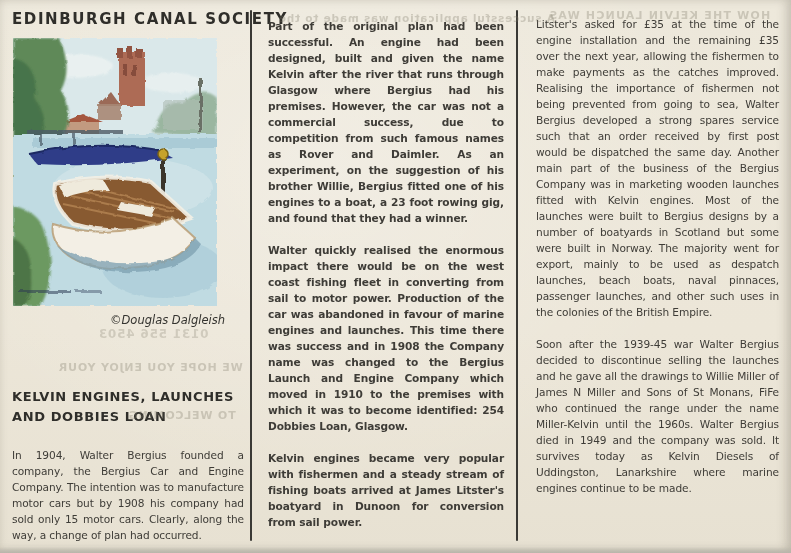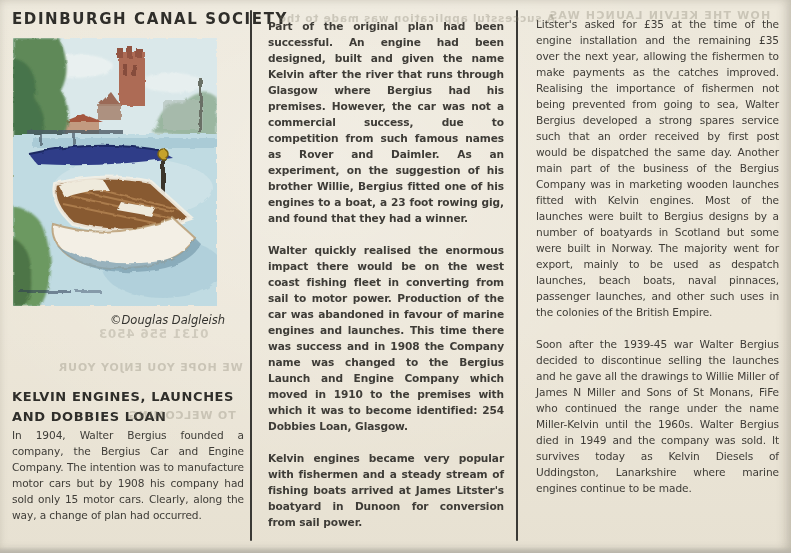--- a/index.html
+++ b/index.html
@@ -34,21 +34,21 @@
     margin:7px 19px 0 0;color:#34332f;
   }
   .heading{
     font-size:13px;font-weight:bold;letter-spacing:.6px;line-height:1.55;
     margin:60px 0 0 2px;color:#2f2e2a;
   }
   p.body{
     font-size:10.6px;line-height:16px;text-align:justify;
     margin:0 0 16px 0;letter-spacing:-.1px;
   }
-  .col-left p.body{margin-left:2px;}
+  .col-left p.body{margin-top:20px;margin-left:2px;}
   .col-mid p.body:first-child{margin-top:0;}
 
   
   .bleed{
     position:absolute;transform:scaleX(-1);
     color:#7c7766;opacity:.30;font-weight:bold;white-space:nowrap;
     letter-spacing:.8px;pointer-events:none;
   }
   .bleed-1{left:278px;top:12px;font-size:10.5px;}
   .bleed-2{left:548px;top:9px;font-size:11px;letter-spacing:1.2px;}

